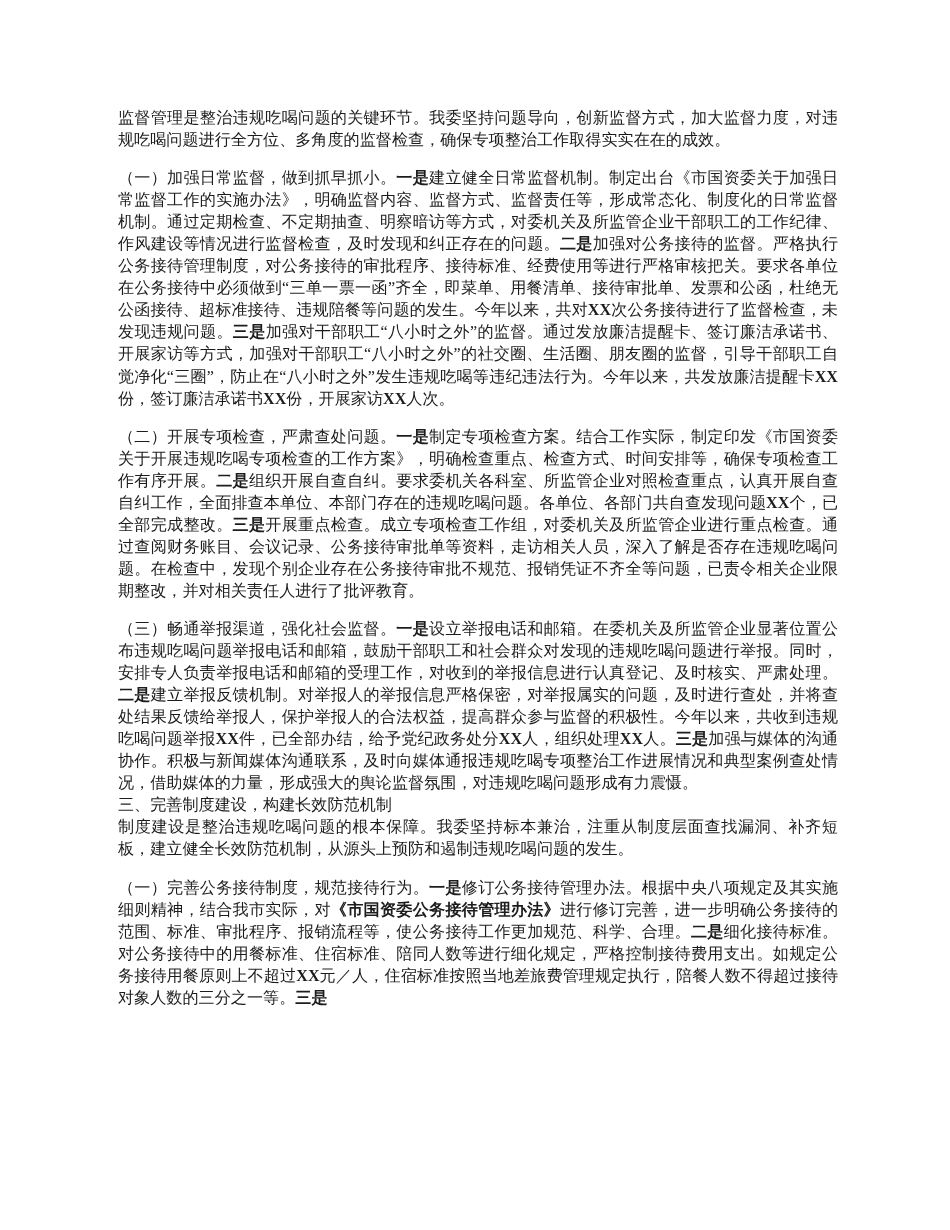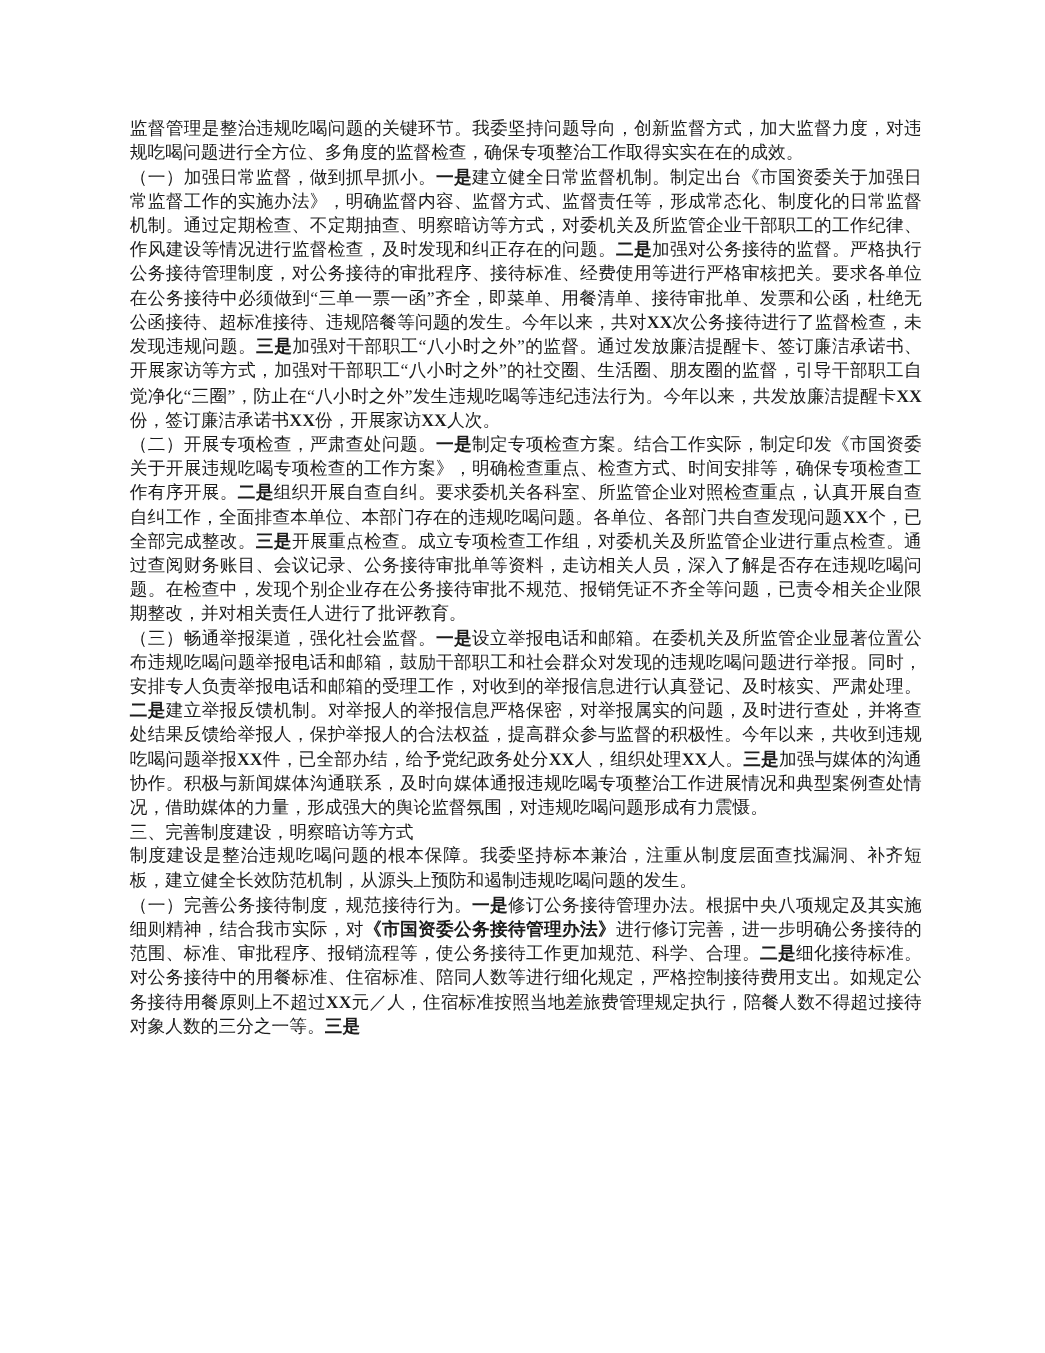--- a/index.html
+++ b/index.html
@@ -30,21 +30,21 @@
     text-justify: inter-ideograph;
     letter-spacing: 0.02px;
   }
   p.para {
     margin: 0 0 0 0;
     padding: 0;
     text-indent: 0;
     font-family: Liberation Serif, serif;
   }
   p.para + p.para {
-    margin-top: 0;
+    margin-top: 16px;
   }
   
   .blk {
     margin-bottom: 10px;
   }
   .blk:last-child {
     margin-bottom: 0;
   }
   .indent {
     text-indent: 8px;
@@ -63,17 +63,17 @@
 </style>
 </head>
 <body>
 
 <div id="page">
   <div class="doc-body" id="doc-body">
       <p class="para blk"><span>监督管理是整治违规吃喝问题的关键环节。我委坚持问题导向，创新监督方式，加大监督力度，对违规吃喝问题进行全方位、多角度的监督检查，确保专项整治工作取得实实在在的成效。</span></p>
       <p class="para blk indent"><span>（一）加强日常监督，做到抓早抓小。</span><span class="b">一是</span><span>建立健全日常监督机制。制定出台《市国资委关于加强日常监督工作的实施办法》，明确监督内容、监督方式、监督责任等，形成常态化、制度化的日常监督机制。通过定期检查、不定期抽查、明察暗访等方式，对委机关及所监管企业干部职工的工作纪律、作风建设等情况进行监督检查，及时发现和纠正存在的问题。</span><span class="b">二是</span><span>加强对公务接待的监督。严格执行公务接待管理制度，对公务接待的审批程序、接待标准、经费使用等进行严格审核把关。要求各单位在公务接待中必须做到“三单一票一函”齐全，即菜单、用餐清单、接待审批单、发票和公函，杜绝无公函接待、超标准接待、违规陪餐等问题的发生。今年以来，共对</span><span class="b">XX</span><span>次公务接待进行了监督检查，未发现违规问题。</span><span class="b">三是</span><span>加强对干部职工“八小时之外”的监督。通过发放廉洁提醒卡、签订廉洁承诺书、开展家访等方式，加强对干部职工“八小时之外”的社交圈、生活圈、朋友圈的监督，引导干部职工自觉净化“三圈”，防止在“八小时之外”发生违规吃喝等违纪违法行为。今年以来，共发放廉洁提醒卡</span><span class="b">XX</span><span>份，签订廉洁承诺书</span><span class="b">XX</span><span>份，开展家访</span><span class="b">XX</span><span>人次。</span></p>
       <p class="para blk indent"><span>（二）开展专项检查，严肃查处问题。</span><span class="b">一是</span><span>制定专项检查方案。结合工作实际，制定印发《市国资委关于开展违规吃喝专项检查的工作方案》，明确检查重点、检查方式、时间安排等，确保专项检查工作有序开展。</span><span class="b">二是</span><span>组织开展自查自纠。要求委机关各科室、所监管企业对照检查重点，认真开展自查自纠工作，全面排查本单位、本部门存在的违规吃喝问题。各单位、各部门共自查发现问题</span><span class="b">XX</span><span>个，已全部完成整改。</span><span class="b">三是</span><span>开展重点检查。成立专项检查工作组，对委机关及所监管企业进行重点检查。通过查阅财务账目、会议记录、公务接待审批单等资料，走访相关人员，深入了解是否存在违规吃喝问题。在检查中，发现个别企业存在公务接待审批不规范、报销凭证不齐全等问题，已责令相关企业限期整改，并对相关责任人进行了批评教育。</span></p>
       <p class="para blk indent"><span>（三）畅通举报渠道，强化社会监督。</span><span class="b">一是</span><span>设立举报电话和邮箱。在委机关及所监管企业显著位置公布违规吃喝问题举报电话和邮箱，鼓励干部职工和社会群众对发现的违规吃喝问题进行举报。同时，安排专人负责举报电话和邮箱的受理工作，对收到的举报信息进行认真登记、及时核实、严肃处理。</span><span class="b">二是</span><span>建立举报反馈机制。对举报人的举报信息严格保密，对举报属实的问题，及时进行查处，并将查处结果反馈给举报人，保护举报人的合法权益，提高群众参与监督的积极性。今年以来，共收到违规吃喝问题举报</span><span class="b">XX</span><span>件，已全部办结，给予党纪政务处分</span><span class="b">XX</span><span>人，组织处理</span><span class="b">XX</span><span>人。</span><span class="b">三是</span><span>加强与媒体的沟通协作。积极与新闻媒体沟通联系，及时向媒体通报违规吃喝专项整治工作进展情况和典型案例查处情况，借助媒体的力量，形成强大的舆论监督氛围，对违规吃喝问题形成有力震慑。</span></p>
-      <h2 class="heading blk"><span>三、完善制度建设，明察暗访等方式</span></h2>
+      <h2 class="heading blk"><span>三、完善制度建设，构建长效防范机制</span></h2>
       <p class="para blk"><span>制度建设是整治违规吃喝问题的根本保障。我委坚持标本兼治，注重从制度层面查找漏洞、补齐短板，建立健全长效防范机制，从源头上预防和遏制违规吃喝问题的发生。</span></p>
       <p class="para blk indent"><span>（一）完善公务接待制度，规范接待行为。</span><span class="b">一是</span><span>修订公务接待管理办法。根据中央八项规定及其实施细则精神，结合我市实际，对</span><span class="b">《市国资委公务接待管理办法》</span><span>进行修订完善，进一步明确公务接待的范围、标准、审批程序、报销流程等，使公务接待工作更加规范、科学、合理。</span><span class="b">二是</span><span>细化接待标准。对公务接待中的用餐标准、住宿标准、陪同人数等进行细化规定，严格控制接待费用支出。如规定公务接待用餐原则上不超过</span><span class="b">XX</span><span>元／人，住宿标准按照当地差旅费管理规定执行，陪餐人数不得超过接待对象人数的三分之一等。</span><span class="b">三是</span></p>
     </div>
 </div>
 
 </body></html>

